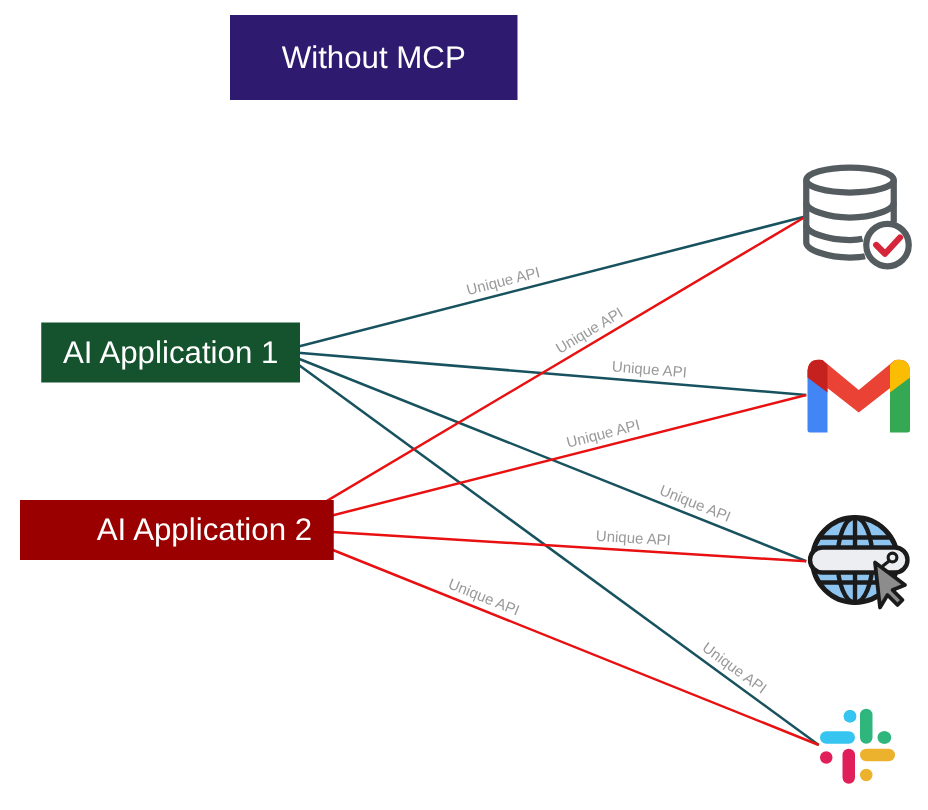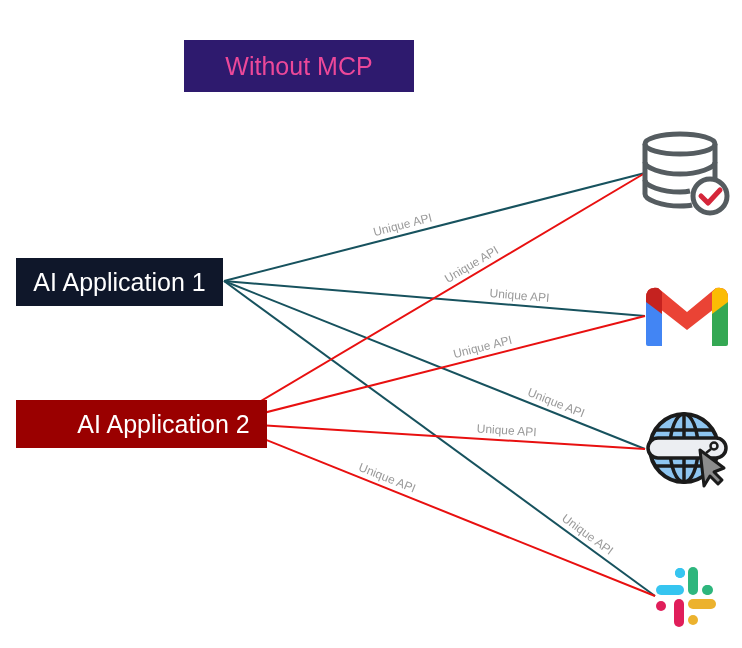--- a/index.html
+++ b/index.html
@@ -1,29 +1,29 @@
 <!DOCTYPE html>
 <html><head>
   <meta charset="utf-8">
   <style>
     html, body { margin: 0; padding: 0; background: #ffffff; }
     body { width: 742px; height: 648px; position: relative; overflow: hidden;
            font-family: "Liberation Sans", sans-serif; }
     .title-box {
-      position: absolute; left: 184px; top: 12px; width: 230px; height: 52px;
-      background: #2e1a6e; color: #ec4899; font-size: 25px;
-      display: flex; align-items: center; justify-content: center; margin-top: 28px;
+      position: absolute; left: 184px; top: 12px; width: 230px; height: 68px;
+      background: #2e1a6e; color: #ffffff; font-size: 25px;
+      display: flex; align-items: center; justify-content: center;
     }
     .app-box {
       position: absolute; left: 16px; width: 207px; height: 48px;
       color: #ffffff; font-size: 25px;
       display: flex; align-items: center; justify-content: center;
       white-space: nowrap;
     }
-    .app1 { top: 258px; background: #0f172a; }
+    .app1 { top: 258px; background: #14532d; margin-left: 17px; }
     .app2 { top: 400px; background: #9a0000; padding-left: 44px; }
     svg.canvas { position: absolute; left: 0; top: 0; }
     .lbl { font-family: "Liberation Sans", sans-serif; font-size: 12px; fill: #9a9a9a; }
     .icon { position: absolute; }
   </style>
 </head>
 <body>
 
 <div class="title-box">Without MCP</div>
 

